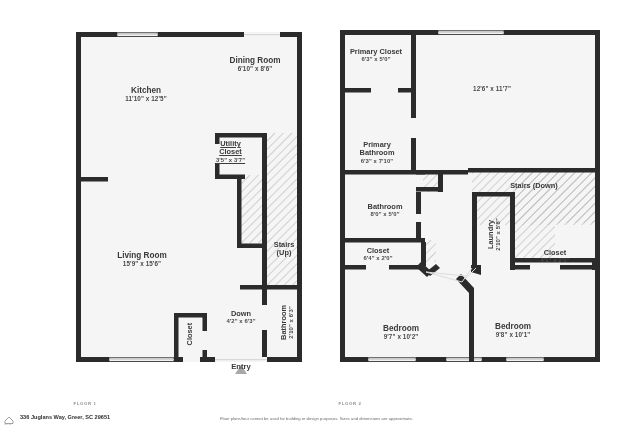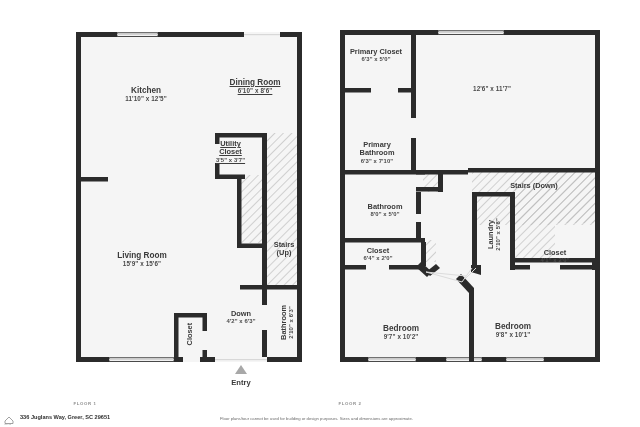--- a/index.html
+++ b/index.html
@@ -180,21 +180,21 @@
       <line x1="476" y1="268" x2="466" y2="278"></line>
     </g>
   </g>
 </svg>
 
 <div class="txt" style="left:100px;top:86px;width:92px;">
   <div class="rname">Kitchen</div>
   <div class="rdim">11'10" x 12'5"</div>
 </div>
 
-<div class="txt" style="left:208px;top:78px;width:94px;text-decoration:underline;">
+<div class="txt" style="left:208px;top:56px;width:94px;">
   <div class="rname">Dining Room</div>
   <div class="rdim">6'10" x 8'6"</div>
 </div>
 
 <div class="txt" style="left:206px;top:140px;width:49px;text-decoration:underline;">
   <div class="rname sm" style="white-space:normal;">Utility<br>Closet</div>
   <div class="rdim sm">3'5" x 3'7"</div>
 </div>
 
 <div class="txt" style="left:96px;top:251px;width:92px;">
@@ -213,21 +213,21 @@
 
 <div class="txt vert" style="left:168px;top:330px;width:45px;transform:rotate(-90deg);">
   <div class="rname sm">Closet</div>
 </div>
 
 <div class="txt vert" style="left:261px;top:315px;width:52px;transform:rotate(-90deg);">
   <div class="rname sm">Bathroom</div>
   <div class="rdim sm">2'10" x 6'3"</div>
 </div>
 
-<div class="entry-label" style="left:218px;top:378px;width:46px;">Entry</div>
+<div class="entry-label" style="left:218px;top:362px;width:46px;">Entry</div>
 
 <div class="txt" style="left:335px;top:48px;width:82px;">
   <div class="rname sm">Primary Closet</div>
   <div class="rdim sm">6'3" x 5'0"</div>
 </div>
 
 <div class="txt" style="left:346px;top:120px;width:62px;">
   <div class="rname sm" style="white-space:normal;margin-top:21px;">Primary<br>Bathroom</div>
   <div class="rdim sm">6'3" x 7'10"</div>
 </div>

